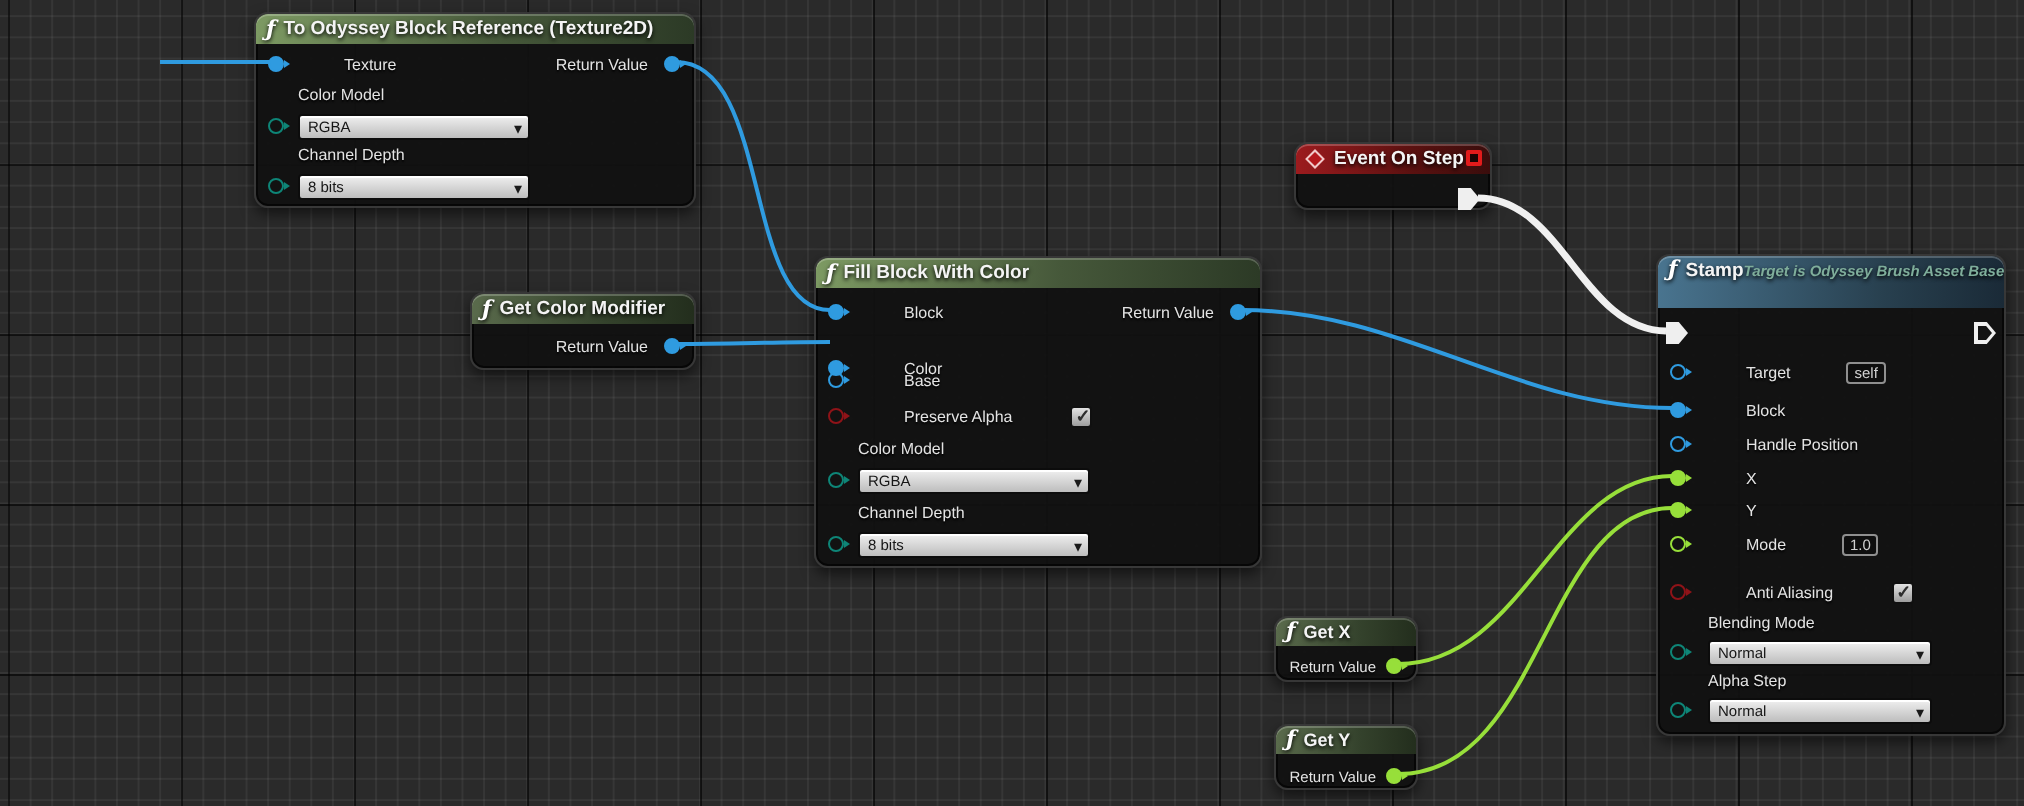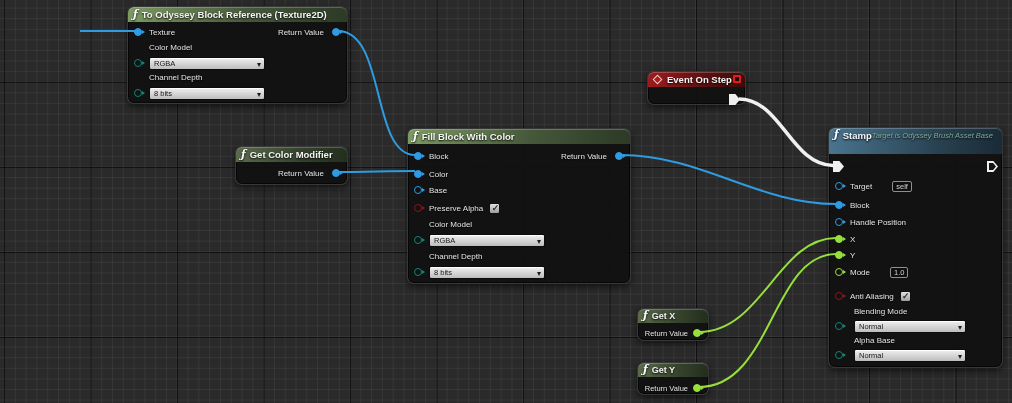--- a/index.html
+++ b/index.html
@@ -27,29 +27,29 @@
     display:flex;align-items:center;gap:4px;padding:0 6px 0 5px;
     font-weight:bold;font-size:9.5px;color:#f4f4f4;text-shadow:0 1px 2px #000;
     box-shadow:inset 0 1px 0 rgba(255,255,255,0.22);white-space:nowrap;overflow:hidden;
   }
   .hdr.green{background:linear-gradient(90deg,#7d9a63 0%,#46583a 55%,#2c3a26 100%);}
   .hdr.darkgreen{background:linear-gradient(90deg,#5a6b4c 0%,#34422c 60%,#232e1d 100%);}
   .hdr.red{background:linear-gradient(90deg,#9c1b1e 0%,#5a1110 60%,#3a0d0c 100%);}
   .hdr.blue{height:26px;align-items:flex-start;padding-top:2px;
     background:linear-gradient(90deg,#49748f 0%,#28404f 65%,#1a2a37 100%);}
   .hcol{display:flex;flex-direction:row;line-height:11px;}
-  .hsub{font-weight:normal;font-style:italic;font-size:7.5px;color:#7fae9b;}
+  .hsub{font-weight:bold;font-style:italic;font-size:7.5px;color:#7fae9b;}
   .fnicon{font-family:"DejaVu Serif",serif;font-style:italic;font-weight:bold;font-size:11px;
     color:#ffffff;line-height:10px;text-shadow:0 1px 2px #000;}
   .evicon{width:7px;height:7px;transform:rotate(45deg);background:#b5181c;
     border:1px solid #f0c9c9;margin:0 2px 0 1px;flex:none;}
   .delegate{position:absolute;right:4px;top:3px;width:8px;height:8px;z-index:3;
     border:2px solid #e21b1b;background:#1c0404;border-radius:1px;}
   .row{position:absolute;height:10px;display:flex;align-items:center;z-index:3;}
-  .row.in{left:6px;}
+  .row.in{left:6px;gap:23px;}
   .row.out{right:7px;padding-left:48px;}
   .lbl{font-size:8px;color:#e4e4e4;text-shadow:0 1px 1px rgba(0,0,0,0.9);white-space:nowrap;}
   .row.in .lbl{margin-left:7px;}
   .row.out .lbl{margin-right:8px;}
   .pin{width:8px;height:8px;border-radius:50%;border:1.6px solid var(--c);position:relative;flex:none;}
   .pin.filled{background:var(--c);}
   .pin::after{content:"";position:absolute;left:7px;top:1px;width:0;height:0;
     border-left:3px solid var(--c);border-top:2.5px solid transparent;border-bottom:2.5px solid transparent;}
   .obj{--c:#2f9be0;} .float{--c:#97df3a;} .bool{--c:#8f1318;} .enum{--c:#0e8577;}
   .exec{position:absolute;width:11px;height:11px;z-index:3;background:#efefef;
@@ -57,21 +57,21 @@
   .exec.hollow::after{content:"";position:absolute;left:2px;top:2px;right:2px;bottom:2px;
     background:#131313;clip-path:polygon(0 0,58% 0,100% 50%,58% 100%,0 100%);}
   .glbl{position:absolute;z-index:3;font-size:8px;color:#e4e4e4;text-shadow:0 1px 1px #000;white-space:nowrap;}
   .dd{position:absolute;z-index:3;height:13px;background:linear-gradient(#f0f0f0,#bdbdbd);
     border:1px solid #0c0c0c;border-radius:2px;color:#161616;font-size:7.5px;line-height:11px;
     padding:0 12px 0 4px;box-shadow:inset 0 1px 0 #fff;white-space:nowrap;overflow:hidden;}
   .dd::after{content:"▾";position:absolute;right:3px;top:1px;font-size:8px;color:#1a1a1a;}
   .cb{width:11px;height:11px;flex:none;margin-left:6px;border:1px solid #101010;border-radius:2px;
     background:linear-gradient(#e2e2e2,#9d9d9d);position:relative;}
   .cb::after{content:"✓";position:absolute;left:1.5px;top:-0.5px;font-size:9px;font-weight:bold;color:#2d2d2d;}
-  .chip{margin-left:20px;padding:0 3px;font-size:7.5px;line-height:9px;color:#d2d2d2;
+  .chip{margin-left:5px;padding:0 3px;font-size:7.5px;line-height:9px;color:#d2d2d2;
     background:#0e0e0e;border:1px solid #8f8f8f;border-radius:2px;white-space:nowrap;}
   .pill{
     position:absolute;left:8px;top:21px;width:87px;height:21px;z-index:2;border-radius:10px;
     background:linear-gradient(180deg,#343a44 0%,#1a1d22 45%,#0b0c0e 100%);
     border:1px solid #585d64;box-shadow:0 2px 4px rgba(0,0,0,0.5);
     display:flex;align-items:center;justify-content:center;
   }
   .pill .lbl{font-size:8px;margin-right:10px;}
   .pill .pin{position:absolute;right:9px;top:5px;}
 </style>
@@ -133,21 +133,21 @@
       <span>Fill Block With Color</span>
     </div>
     <div class="row in" style="top:22px;">
       <span class="pin obj filled"></span>
       <span class="lbl">Block</span>
     </div>
     <div class="row out" style="top:22px;">
       <span class="lbl">Return Value</span>
       <span class="pin obj filled"></span>
     </div>
-    <div class="row in" style="top:40px;">
+    <div class="row in" style="top:50px;">
       <span class="pin obj filled"></span>
       <span class="lbl">Color</span>
     </div>
     <div class="row in" style="top:56px;">
       <span class="pin obj"></span>
       <span class="lbl">Base</span>
     </div>
     <div class="row in" style="top:74px;">
       <span class="pin bool"></span>
       <span class="lbl">Preserve Alpha</span>
@@ -213,21 +213,21 @@
     <div class="row in" style="top:163px;">
       <span class="pin bool"></span>
       <span class="lbl">Anti Aliasing</span>
       <span class="cb"></span>
     </div>
     <div class="glbl" style="left:25px;top:179px;">Blending Mode</div>
     <div class="row in" style="top:193px;">
       <span class="pin enum"></span>
     </div>
     <div class="dd" style="left:25px;top:192px;width:112px;">Normal</div>
-    <div class="glbl" style="left:25px;top:208px;">Alpha Base</div>
+    <div class="glbl" style="left:25px;top:208px;">Alpha Step</div>
     <div class="row in" style="top:222px;">
       <span class="pin enum"></span>
     </div>
     <div class="dd" style="left:25px;top:221px;width:112px;">Normal</div>
   </div>
 
   <div class="node" style="left:637px;top:308px;width:72px;height:33px;">
     <div class="hdr darkgreen" style="height:14px;font-size:9px;">
       <span class="fnicon">ƒ</span>
       <span>Get X</span>

